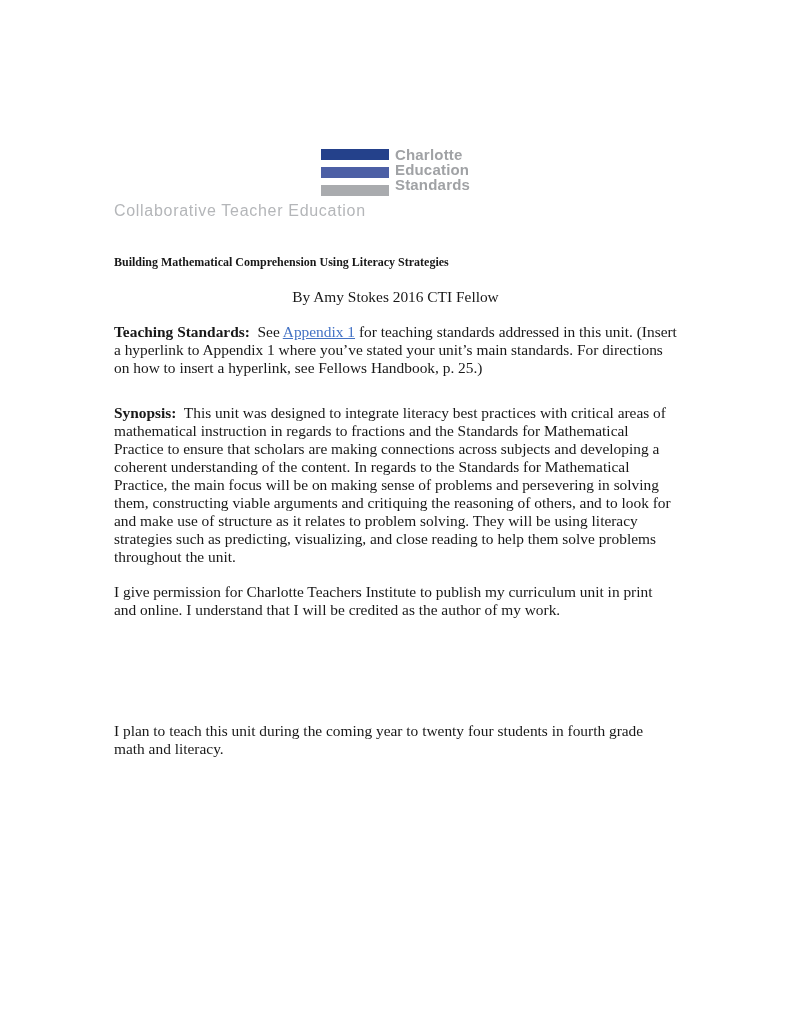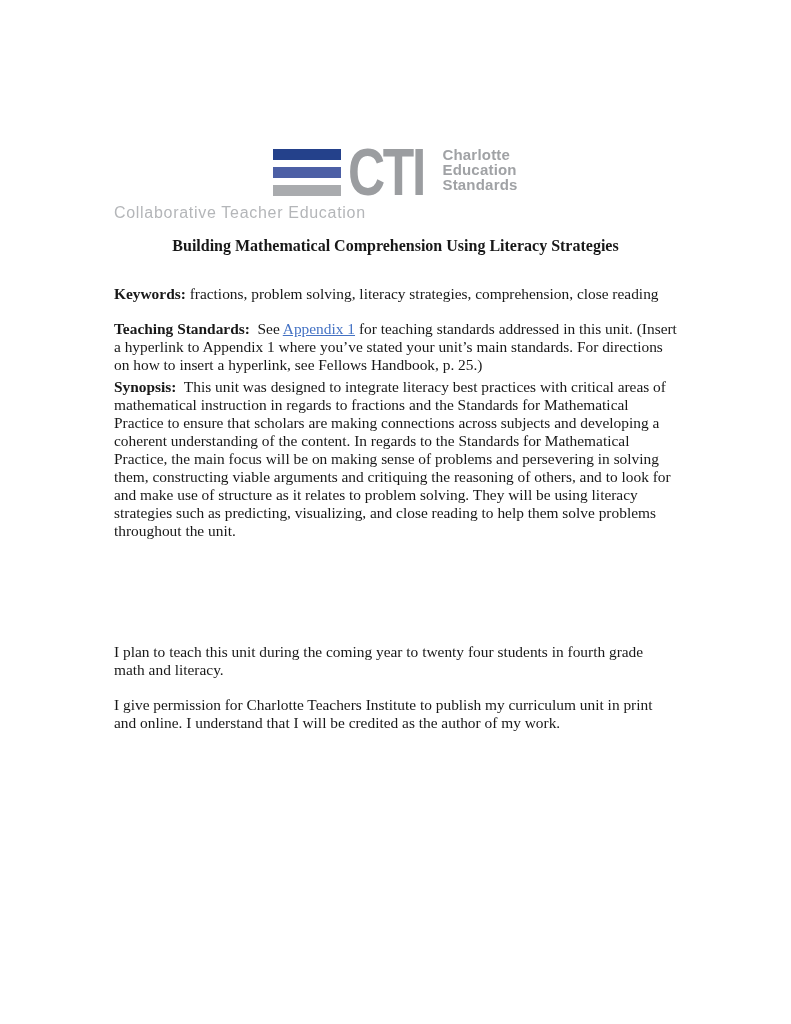--- a/index.html
+++ b/index.html
@@ -51,79 +51,75 @@
     margin-top: 6px;
     font-size: 16px;
     font-weight: 400;
     letter-spacing: 0.7px;
     align-self: flex-start;
     white-space: nowrap;
   }
 
   
   .doc-title {
-    margin-top: 15px;
-    text-align: center;
+    margin-top: 33px;
     font-weight: bold;
-    font-size: 16px;
+    font-size: 12px;
     line-height: 18px;
   }
   .byline-block { margin-top: 17px; text-align: center; font-size: 15.4px; line-height: 18px; }
   .recommended-block { margin-top: 18px; text-align: center; font-size: 15.4px; line-height: 18px; }
 
   
   .body-par {
     font-size: 15.4px;
     line-height: 18px;
     white-space: pre-wrap;
     text-align: left;
   }
   .par-keywords { margin-top: 30px; }
   .par-teaching { margin-top: 17px; }
-  .par-synopsis { margin-top: 4px; }
+  .par-synopsis { margin-top: 27px; }
   .par-plan { margin-top: 103px; }
   .par-permission { margin-top: 17px; }
   .body-par b { font-weight: bold; }
   .applink { text-decoration: underline; cursor: pointer; }
 </style>
 </head>
 <body>
 
 <div class="page">
   <div class="content">
 
     <div class="logo">
       <div class="logo-row">
         <div class="logo-bars">
           <div class="logo-bar" style="background: rgb(36, 65, 139);"></div>
           <div class="logo-bar" style="background: rgb(76, 95, 165);"></div>
           <div class="logo-bar" style="background: rgb(169, 171, 174);"></div>
         </div>
-        <div class="logo-acronym-box">
-            <div class="logo-acronym" style="color: rgb(155, 157, 160);">CTI</div>
-          </div>
         <div class="logo-wordmark" style="color: rgb(160, 162, 165);">
           <div>Charlotte</div>
           <div>Education</div>
           <div>Standards</div>
         </div>
       </div>
       <div class="logo-tagline" style="color: rgb(180, 182, 185);">Collaborative Teacher Education</div>
     </div>
 
     <h1 class="doc-title">Building Mathematical Comprehension Using Literacy Strategies</h1>
 
     <div class="byline-block">
+      <div>By Amy Stokes 2016 CTI Fellow</div>
     </div>
 
 
-    <p class="body-par par-keywords"><b>Keywords:</b><span> fractions, problem solving, literacy strategies, comprehension, close reading</span></p>
 
     <p class="body-par par-teaching"><b>Teaching Standards:</b><span>  See </span><a class="applink" style="color: rgb(68, 114, 196);">Appendix 1</a><span> for teaching standards addressed in this unit. (Insert a hyperlink to Appendix 1 where you’ve stated your unit’s main standards. For directions on how to insert a hyperlink, see Fellows Handbook, p. 25.)</span></p>
 
     <p class="body-par par-synopsis"><b>Synopsis:</b><span>  This unit was designed to integrate literacy best practices with critical areas of mathematical instruction in regards to fractions and the Standards for Mathematical Practice to ensure that scholars are making connections across subjects and developing a coherent understanding of the content. In regards to the Standards for Mathematical Practice, the main focus will be on making sense of problems and persevering in solving them, constructing viable arguments and critiquing the reasoning of others, and to look for and make use of structure as it relates to problem solving. They will be using literacy strategies such as predicting, visualizing, and close reading to help them solve problems throughout the unit.</span></p>
 
+    <p class="body-par par-permission">I give permission for Charlotte Teachers Institute to publish my curriculum unit in print and online. I understand that I will be credited as the author of my work.</p>
+
     <p class="body-par par-plan">I plan to teach this unit during the coming year to twenty four students in fourth grade math and literacy.</p>
-
-    <p class="body-par par-permission">I give permission for Charlotte Teachers Institute to publish my curriculum unit in print and online. I understand that I will be credited as the author of my work.</p>
 
   </div>
 </div>
 
 </body></html>

